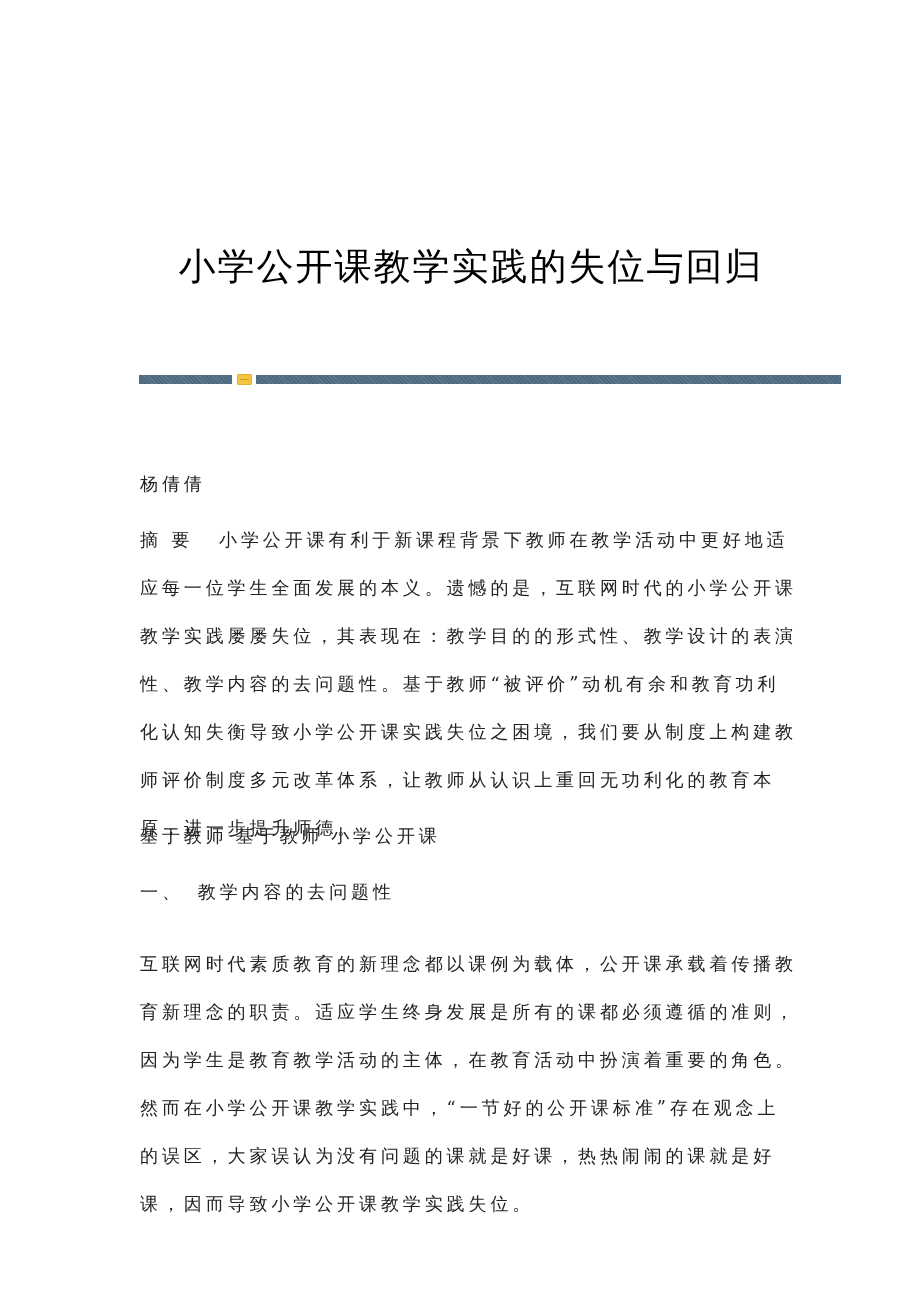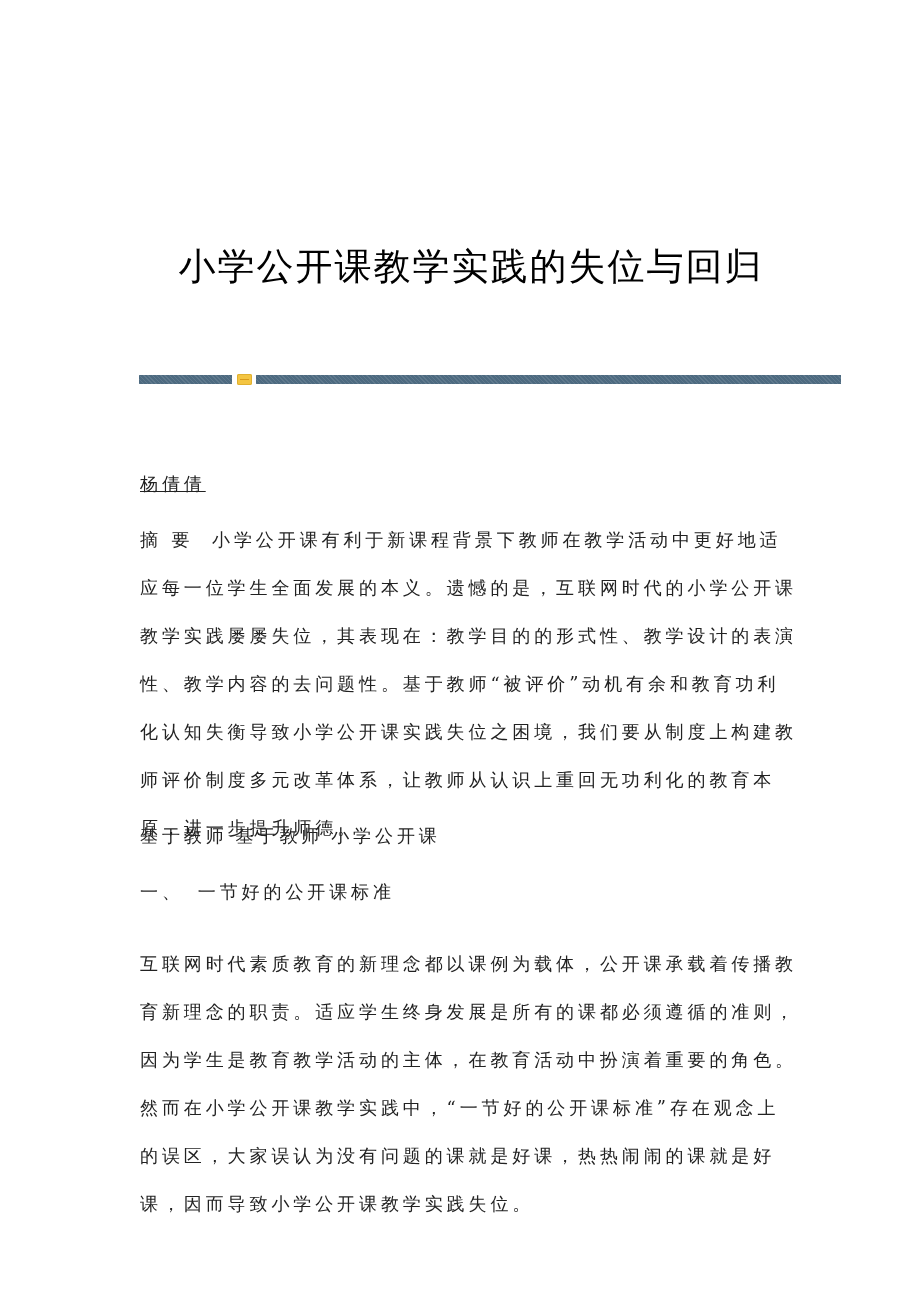--- a/index.html
+++ b/index.html
@@ -57,39 +57,39 @@
     .para {
       position: absolute;
       left: 140px;
       width: 660px;
       font-size: 18px;
       letter-spacing: 3.9px;
       line-height: 48px;
       color: #222;
       margin: 0;
     }
-    .author { top: 460px; text-decoration: underline; }
+    .author { top: 460px; }
     .abstract { top: 516px; }
     .keywords { top: 812px; }
     .section-heading { top: 868px; }
     .body-para { top: 940px; }
-    .abstract-label { margin-right: 9px; }
+    .abstract-label { margin-right: 16px; }
     .heading-num { margin-right: 14px; }
     .kw { margin-right: 8px; }
   </style>
 </head>
 <body>
 
 <h1 class="title">小学公开课教学实践的失位与回归</h1>
 
 <div class="divider left"></div>
 <div class="divider-icon"></div>
 <div class="divider right"></div>
 
 <p class="para author">杨倩倩</p>
 
 <p class="para abstract"><span class="abstract-label">摘 要</span> <span>小学公开课有利于新课程背景下教师在教学活动中更好地适应每一位学生全面发展的本义。遗憾的是，互联网时代的小学公开课教学实践屡屡失位，其表现在：教学目的的形式性、教学设计的表演性、教学内容的去问题性。基于教师“被评价”动机有余和教育功利化认知失衡导致小学公开课实践失位之困境，我们要从制度上构建教师评价制度多元改革体系，让教师从认识上重回无功利化的教育本原，进一步提升师德。</span></p>
 
 <p class="para keywords"><span class="kw">基于教师</span><span class="kw">基于教师</span><span>小学公开课</span></p>
 
-<p class="para section-heading"><span class="heading-num">一、</span><span>一节好的公开课标准</span></p>
+<p class="para section-heading"><span class="heading-num">一、</span><span>教学内容的去问题性</span></p>
 
 <p class="para body-para">互联网时代素质教育的新理念都以课例为载体，公开课承载着传播教育新理念的职责。适应学生终身发展是所有的课都必须遵循的准则，因为学生是教育教学活动的主体，在教育活动中扮演着重要的角色。然而在小学公开课教学实践中，“一节好的公开课标准”存在观念上的误区，大家误认为没有问题的课就是好课，热热闹闹的课就是好课，因而导致小学公开课教学实践失位。</p>
 
 </body></html>

